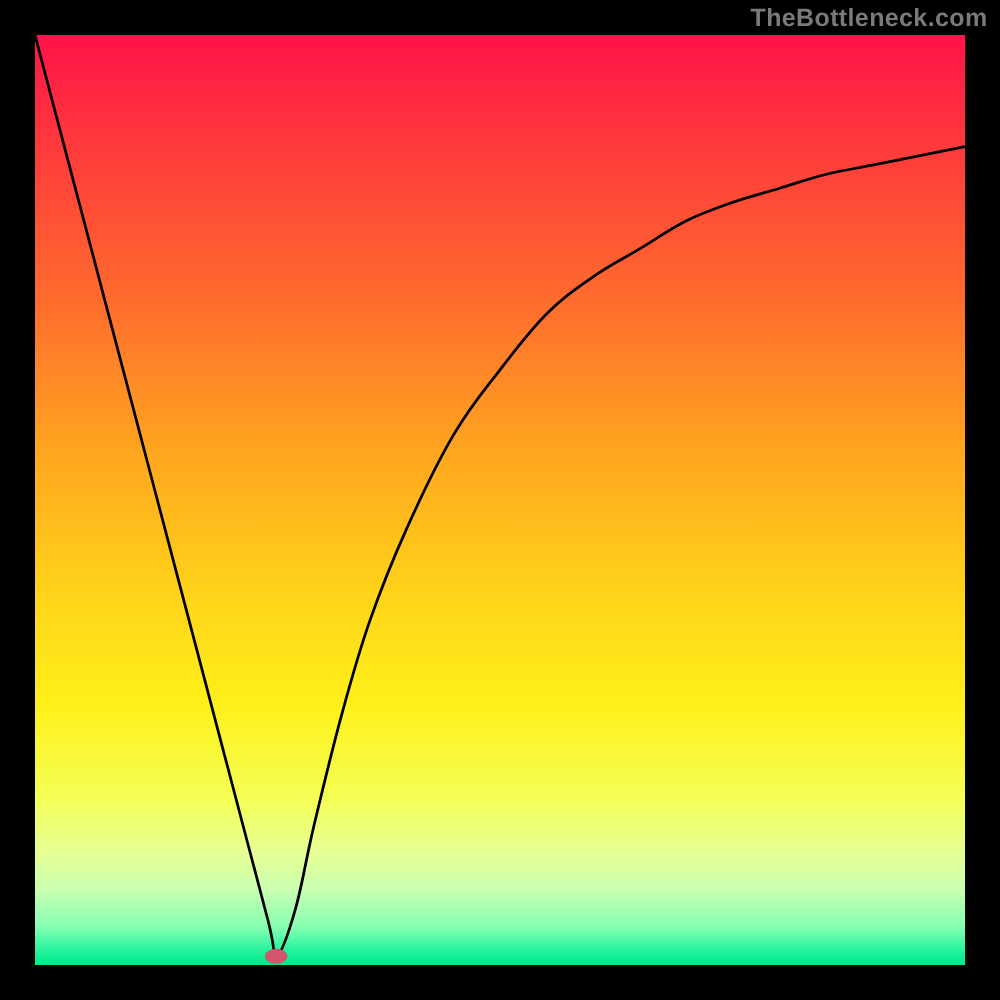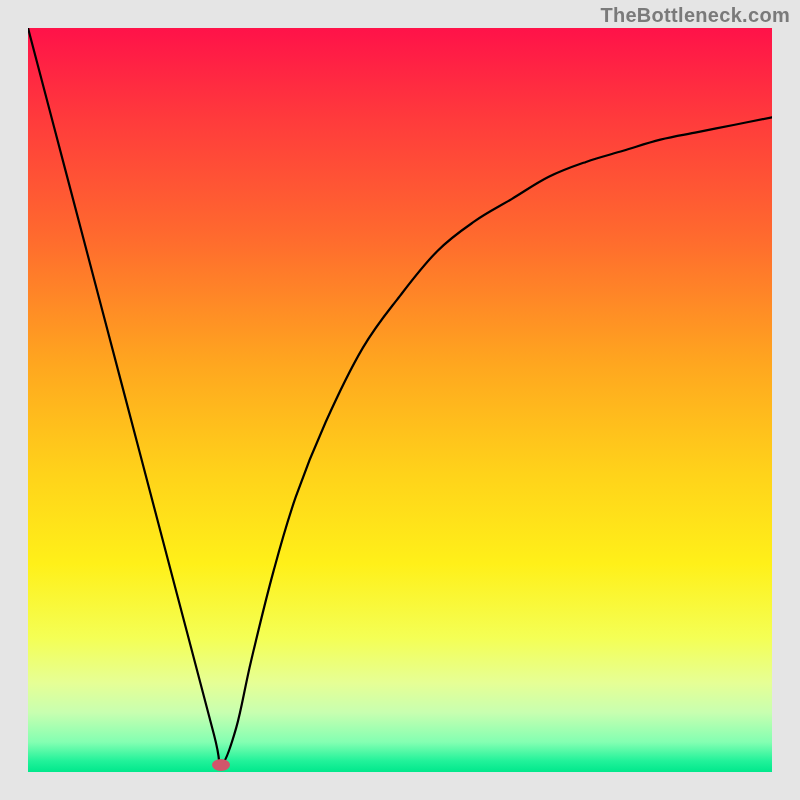--- a/index.html
+++ b/index.html
@@ -6,21 +6,21 @@
     margin: 0;
     padding: 0;
     width: 800px;
     height: 800px;
     overflow: hidden;
   }
   .frame {
     position: relative;
     width: 800px;
     height: 800px;
-    background: #e5e5e5;
+    background: #000000;
   }
   .plot-area {
     position: absolute;
     left: 28px;
     top: 28px;
     width: 744px;
     height: 744px;
   }
   .grad-bg {
     position: absolute;

